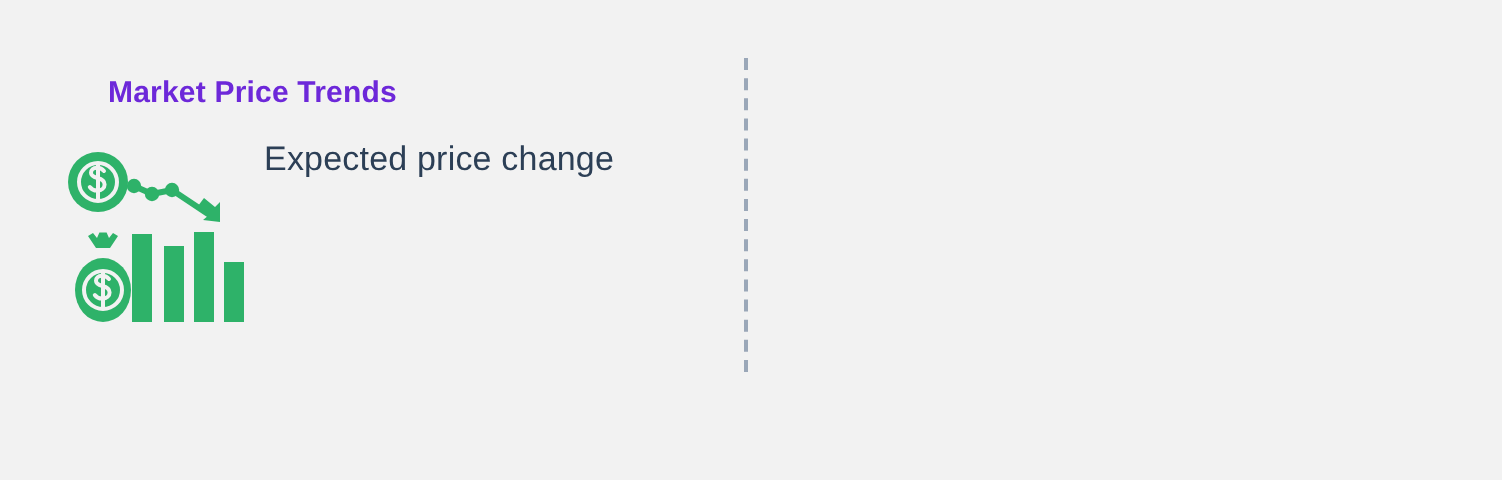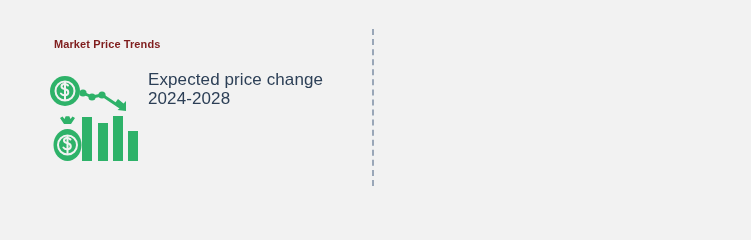--- a/index.html
+++ b/index.html
@@ -33,32 +33,32 @@
     position: absolute;
     left: 372px;
     top: 29px;
     width: 0;
     height: 157px;
     border-left: 2px dashed #9aa7b8;
   }
 
   .panel-title {
     position: absolute;
-    font-size: 11px;
+    font-size: 15px;
     font-weight: bold;
-    color: #7f1d1d;
+    color: #6d28d9;
     letter-spacing: 0.1px;
     white-space: nowrap;
   }
   .panel-left .panel-title  { left: 54px; top: 38px; }
 
   
   .left-body {
     position: absolute;
-    left: 48px;
+    left: 32px;
     top: 70px;
     width: 310px;
     height: 110px;
   }
   .icon-trends {
     position: absolute;
     left: 0;
     top: 3px;
     width: 98px;
     height: 94px;
@@ -120,21 +120,20 @@
 
           <rect x="34" y="44" width="10" height="44" fill="#2eb269"></rect>
           <rect x="50" y="50" width="10" height="38" fill="#2eb269"></rect>
           <rect x="65" y="43" width="10" height="45" fill="#2eb269"></rect>
           <rect x="80" y="58" width="10" height="30" fill="#2eb269"></rect>
         </svg>
       </span>
 
       <div class="left-text">
         <div class="expected-line">Expected price change</div>
-        <div class="expected-line">2024-2028</div>
       </div>
 
     </div>
   </div>
 
   <div class="divider"></div>
 
   <div class="panel panel-right">
 
     

